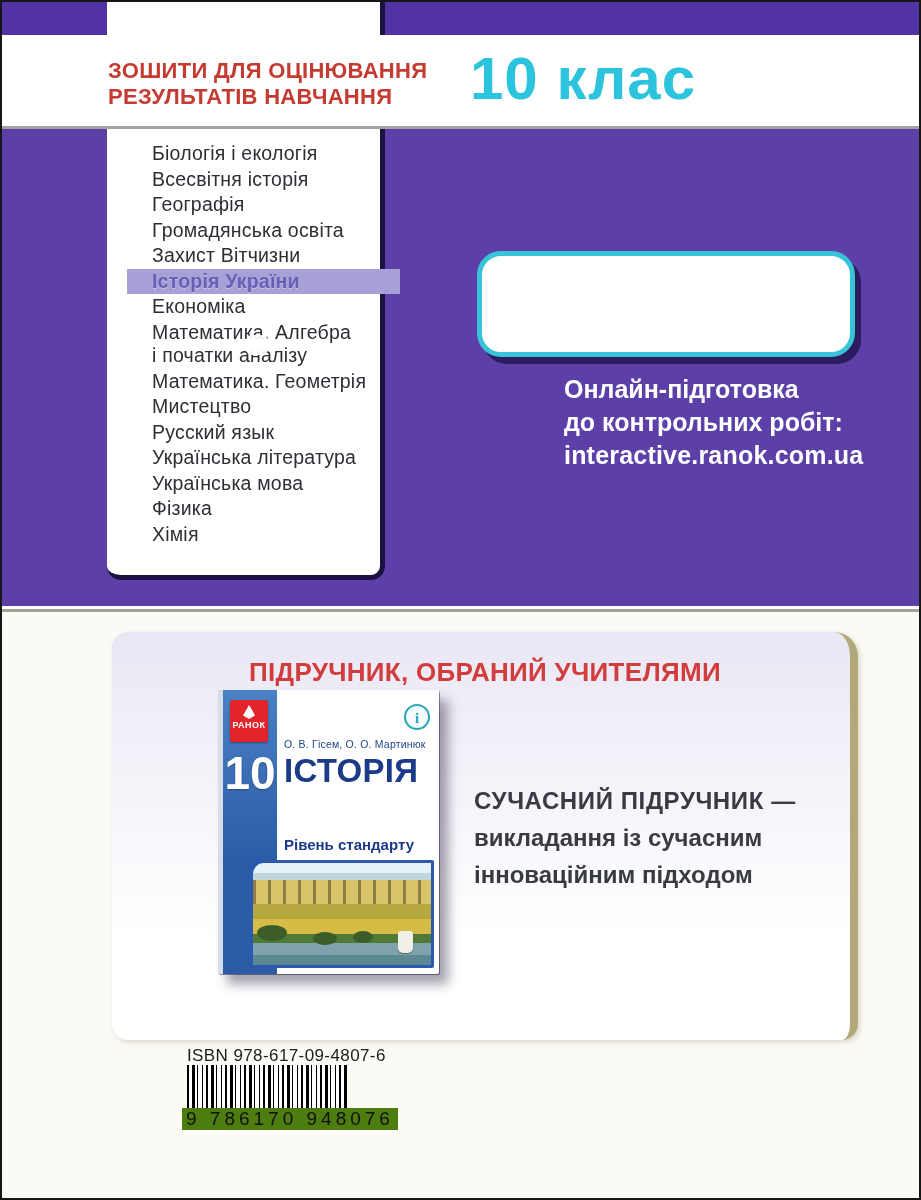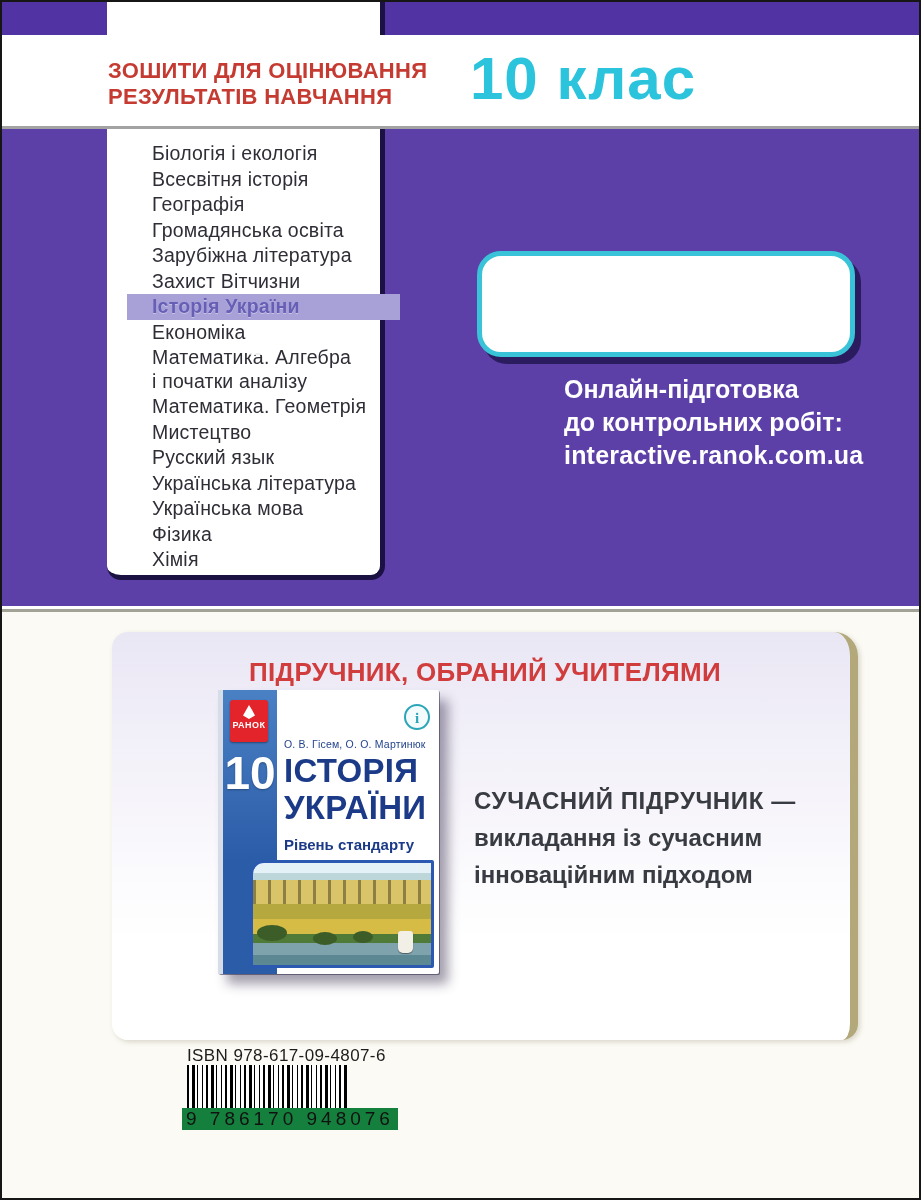--- a/index.html
+++ b/index.html
@@ -95,38 +95,37 @@
   .bush.b2{left:60px;bottom:20px;width:24px;height:13px;}
   .bush.b3{left:100px;bottom:22px;width:20px;height:12px;}
   .boat{position:absolute;right:18px;bottom:12px;width:15px;height:22px;background:#f2efe6;
     border-radius:3px 3px 5px 5px;box-shadow:0 1px 1px rgba(0,0,0,.4);}
   
   .isbn-label{position:absolute;left:185px;top:1044px;z-index:3;font-size:17px;color:#1d1d1d;letter-spacing:.4px;text-align:right;}
   .barcode-bars{
     position:absolute;left:185px;top:1063px;width:160px;height:57px;z-index:3;
     background:repeating-linear-gradient(90deg,#000 0 2px,#fff 2px 5px,#000 5px 8px,#fff 8px 10px,#000 10px 11px,#fff 11px 15px,#000 15px 16px,#fff 16px 19px);
   }
-  .barcode-digits{position:absolute;left:180px;top:1106px;z-index:4;background:#15803d;
+  .barcode-digits{position:absolute;left:180px;top:1106px;z-index:4;background:#4d7c0f;
     padding:0 4px;font-size:19px;letter-spacing:4px;color:#111;font-weight:500;}
 </style>
 </head>
 <body>
 
 <div class="page">
 
   <div class="top-strip"></div>
   <div class="purple-main"></div>
 
   <div class="subjects-panel">
     <div class="subjects-list">
         <div class="subject-row">Біологія і екологія</div>
         <div class="subject-row">Всесвітня історія</div>
         <div class="subject-row">Географія</div>
         <div class="subject-row">Громадянська освіта</div>
-        <div class="subject-row">Зарубіжна література</div>
         <div class="subject-row">Захист Вітчизни</div>
         <div class="subject-row highlighted">Історія України</div>
         <div class="subject-row">Економіка</div>
         <div class="subject-row">Математика. Алгебра
 і початки аналізу</div>
         <div class="subject-row">Математика. Геометрія</div>
         <div class="subject-row">Мистецтво</div>
         <div class="subject-row">Русский язык</div>
         <div class="subject-row">Українська література</div>
         <div class="subject-row">Українська мова</div>
@@ -160,21 +159,20 @@
     <div class="book-strip"></div>
     <div class="ranok-logo">
       <div class="flame"></div>
       <span class="pub-name">РАНОК</span>
     </div>
     <div class="inst-badge">і</div>
     <div class="book-authors">О. В. Гісем, О. О. Мартинюк</div>
     <div class="book-grade">10</div>
     <div class="book-title">
       <div>ІСТОРІЯ</div>
-      <div>УКРАЇНИ</div>
     </div>
     <div class="book-level">Рівень стандарту</div>
     <div class="book-photo">
       <div class="dam-lines"></div>
       <div class="bush b1"></div>
       <div class="bush b2"></div>
       <div class="bush b3"></div>
       <div class="boat"></div>
     </div>
   </div>

